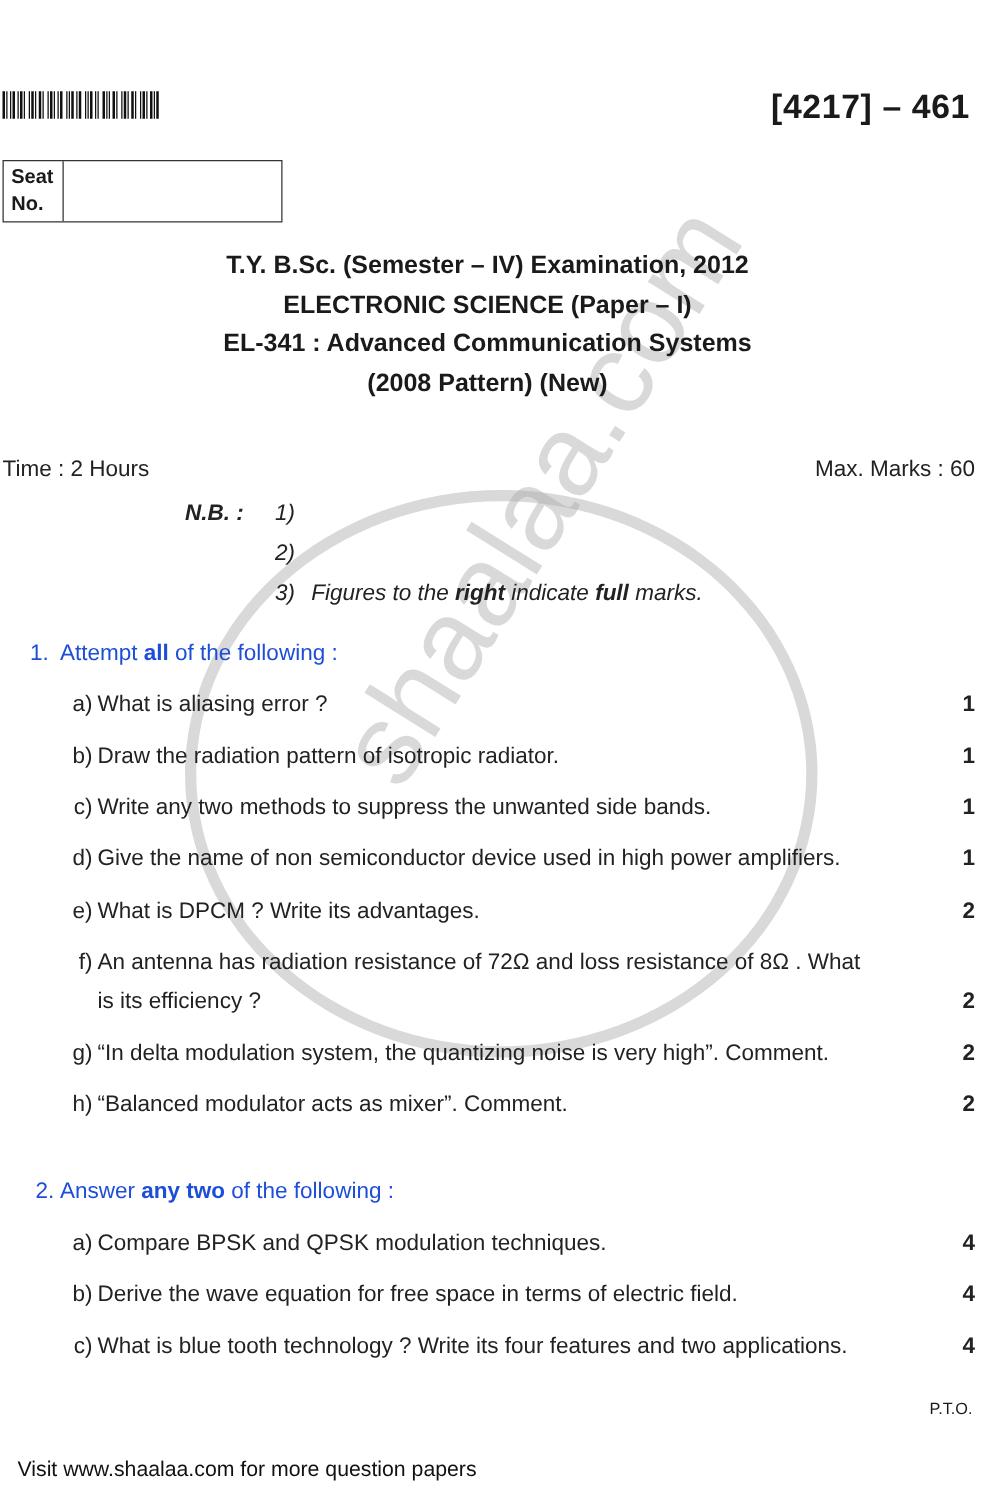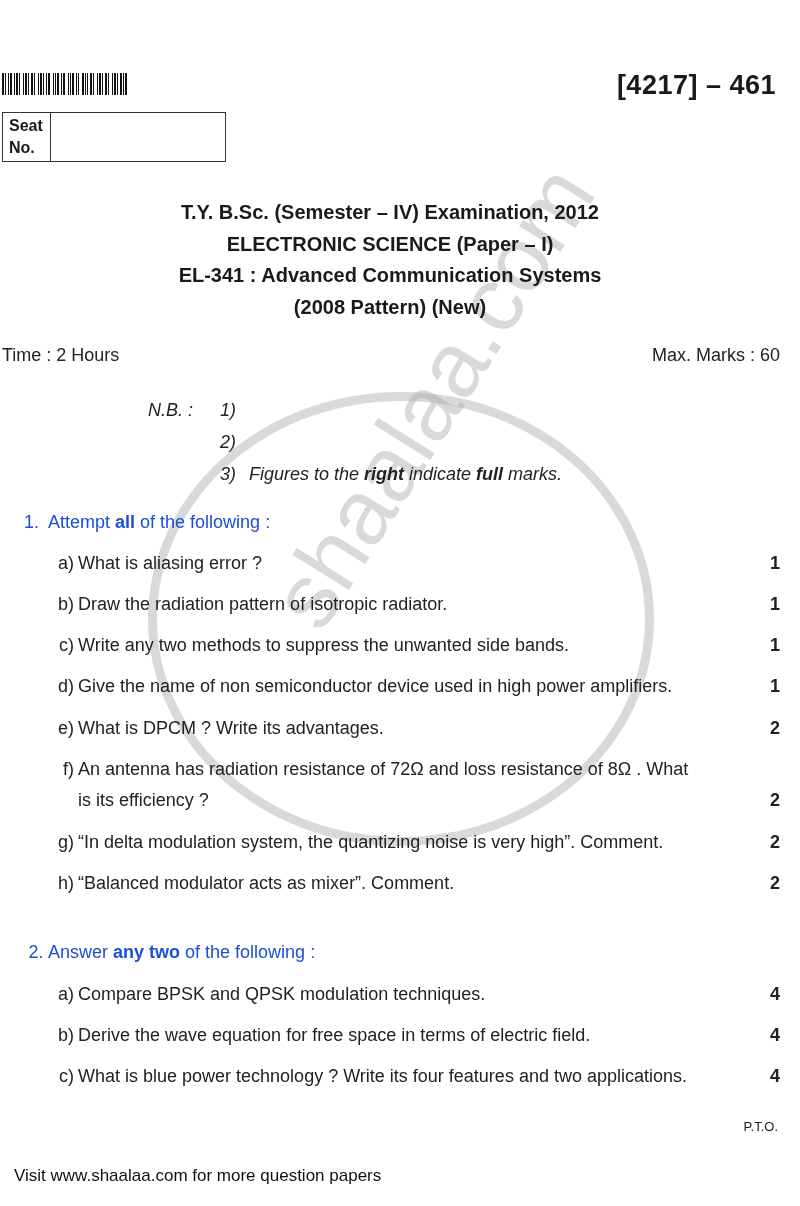--- a/index.html
+++ b/index.html
@@ -1,28 +1,28 @@
 <!DOCTYPE html>
 <html><head>
 <meta charset="utf-8">
 <style>
   html, body { margin: 0; padding: 0; background: #ffffff; }
   body { width: 800px; height: 1206px; position: relative; overflow: hidden; color: #1a1a1a; font-family: "Liberation Sans", sans-serif; }
   .abs { position: absolute; }
   .barcode { left: 2px; top: 73px; width: 160px; height: 22px; display: flex; align-items: stretch; }
   .barcode span { display: block; height: 100%; background: #111; }
-  .seat-box { left: 2px; top: 112px; width: 222px; height: 48px; border: 1px solid #333; display: flex; }
+  .seat-box { left: 2px; top: 128px; width: 222px; height: 48px; border: 1px solid #333; display: flex; }
   .seat-label { width: 48px; border-right: 1px solid #333; font-weight: bold; font-size: 16px; line-height: 22px; padding: 2px 0 0 6px; box-sizing: border-box; }
   .code { right: 24px; top: 70px; font-size: 27px; font-weight: bold; letter-spacing: 0.5px; }
   .title-block { left: 0; width: 780px; top: 197px; text-align: center; font-weight: bold; font-size: 20px; }
   .title-block div { height: 31.5px; line-height: 31.5px; }
-  .meta-row { top: 345px; left: 2px; right: 20px; font-size: 18px; display: flex; justify-content: space-between; color: #222; }
+  .meta-row { top: 365px; left: 2px; right: 20px; font-size: 18px; display: flex; justify-content: space-between; color: #222; }
   .nb { top: 398px; left: 148px; font-size: 18px; font-style: italic; color: #222; }
   .nb-row { height: 32px; line-height: 24px; display: flex; }
-  .nb-label { width: 72px; font-weight: normal; }
+  .nb-label { width: 72px; font-weight: bold; }
   .nb-num { width: 29px; }
   .q-head { font-size: 18px; color: #1d4ed8; }
   .q-row { left: 50px; width: 730px; font-size: 18px; color: #222; display: flex; }
   .q-letter { width: 28px; text-align: right; padding-right: 4px; box-sizing: border-box; }
   .q-text { flex: 1; }
   .q-marks { width: 16px; text-align: right; font-weight: bold; }
   .pto { right: 22px; top: 1119px; font-size: 13px; font-weight: normal; }
   .footer { left: 14px; top: 1166px; font-size: 17px; color: #111; }
   .watermark { left: 148px; top: 392px; width: 506px; height: 454px; border: 9px solid rgba(170,170,170,0.45); border-radius: 50%; box-sizing: border-box; pointer-events: none; }
   .wm-text { left: 250px; top: 590px; font-size: 92px; color: rgba(170,170,170,0.45); transform: rotate(-58deg); transform-origin: left top; pointer-events: none; white-space: nowrap; }
@@ -174,18 +174,18 @@
     <span class="q-text">Compare BPSK and QPSK modulation techniques.</span>
     <span class="q-marks">4</span>
   </div>
 <div class="abs q-row" style="top:1025px">
     <span class="q-letter">b)</span>
     <span class="q-text">Derive the wave equation for free space in terms of electric field.</span>
     <span class="q-marks">4</span>
   </div>
 <div class="abs q-row" style="top:1066px">
     <span class="q-letter">c)</span>
-    <span class="q-text">What is blue power technology ? Write its four features and two applications.</span>
+    <span class="q-text">What is blue tooth technology ? Write its four features and two applications.</span>
     <span class="q-marks">4</span>
   </div>
 
 <div class="abs pto">P.T.O.</div>
 <div class="abs footer">Visit www.shaalaa.com for more question papers</div>
 
 </body></html>

